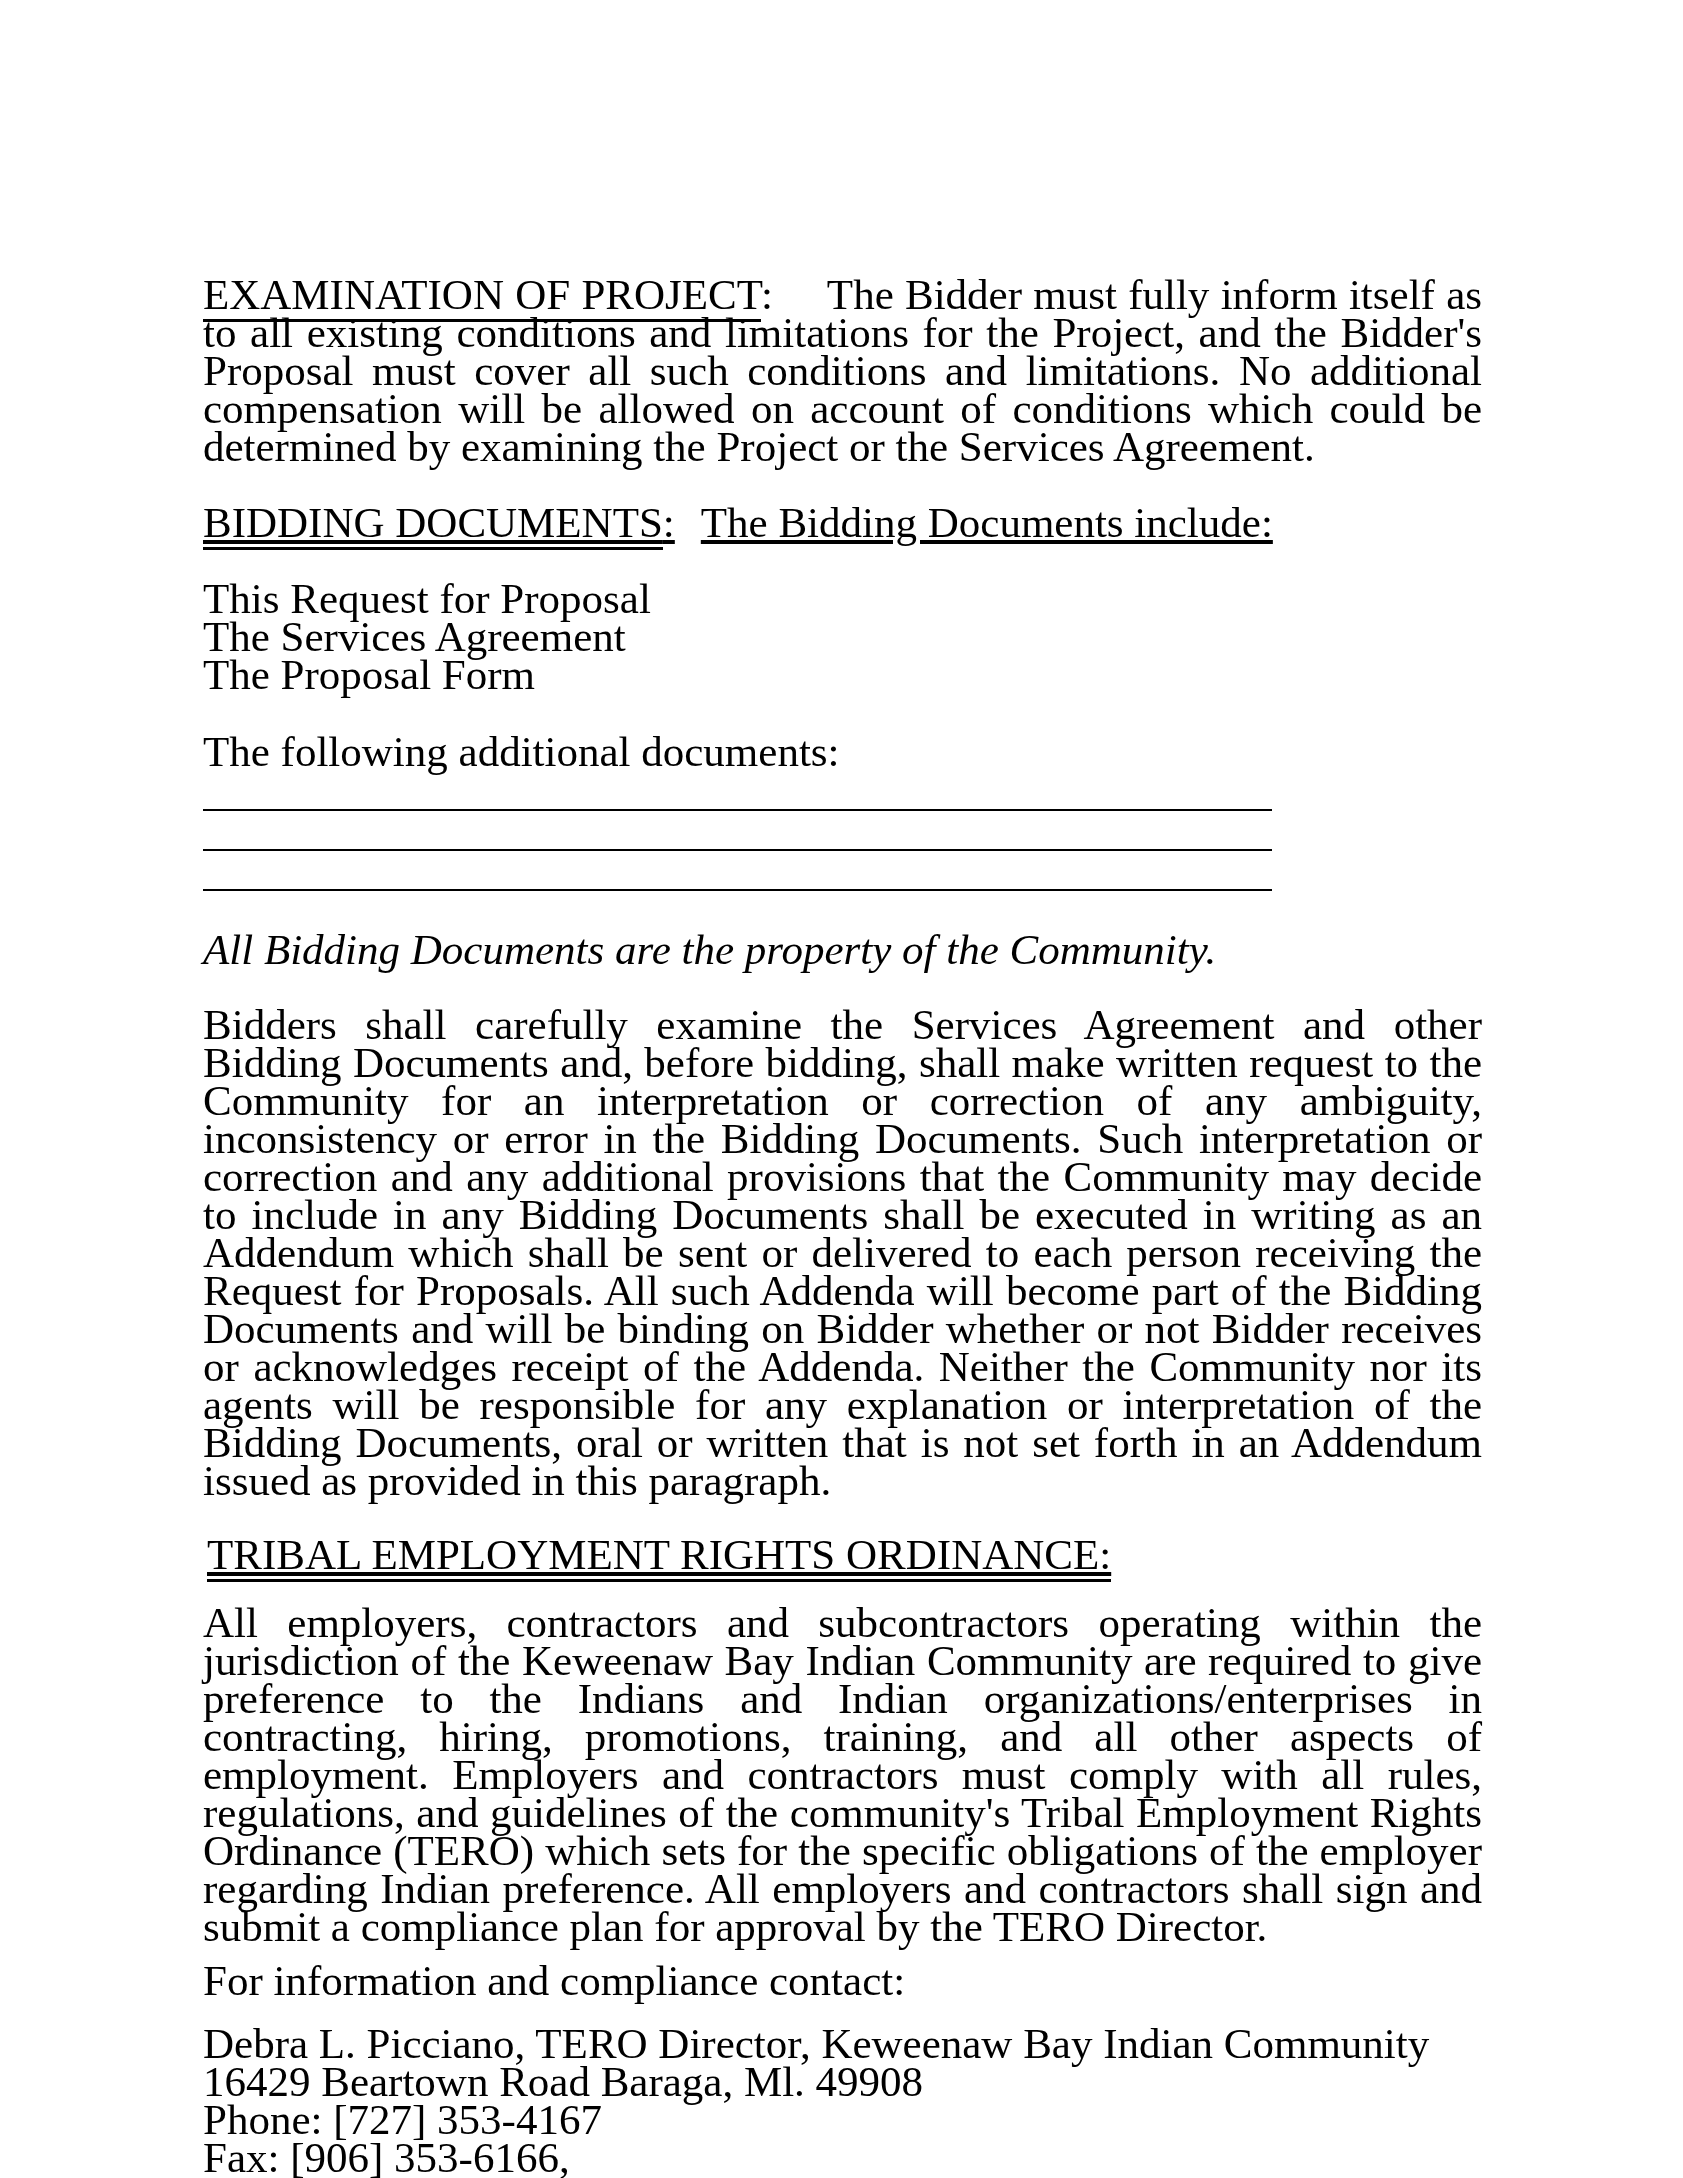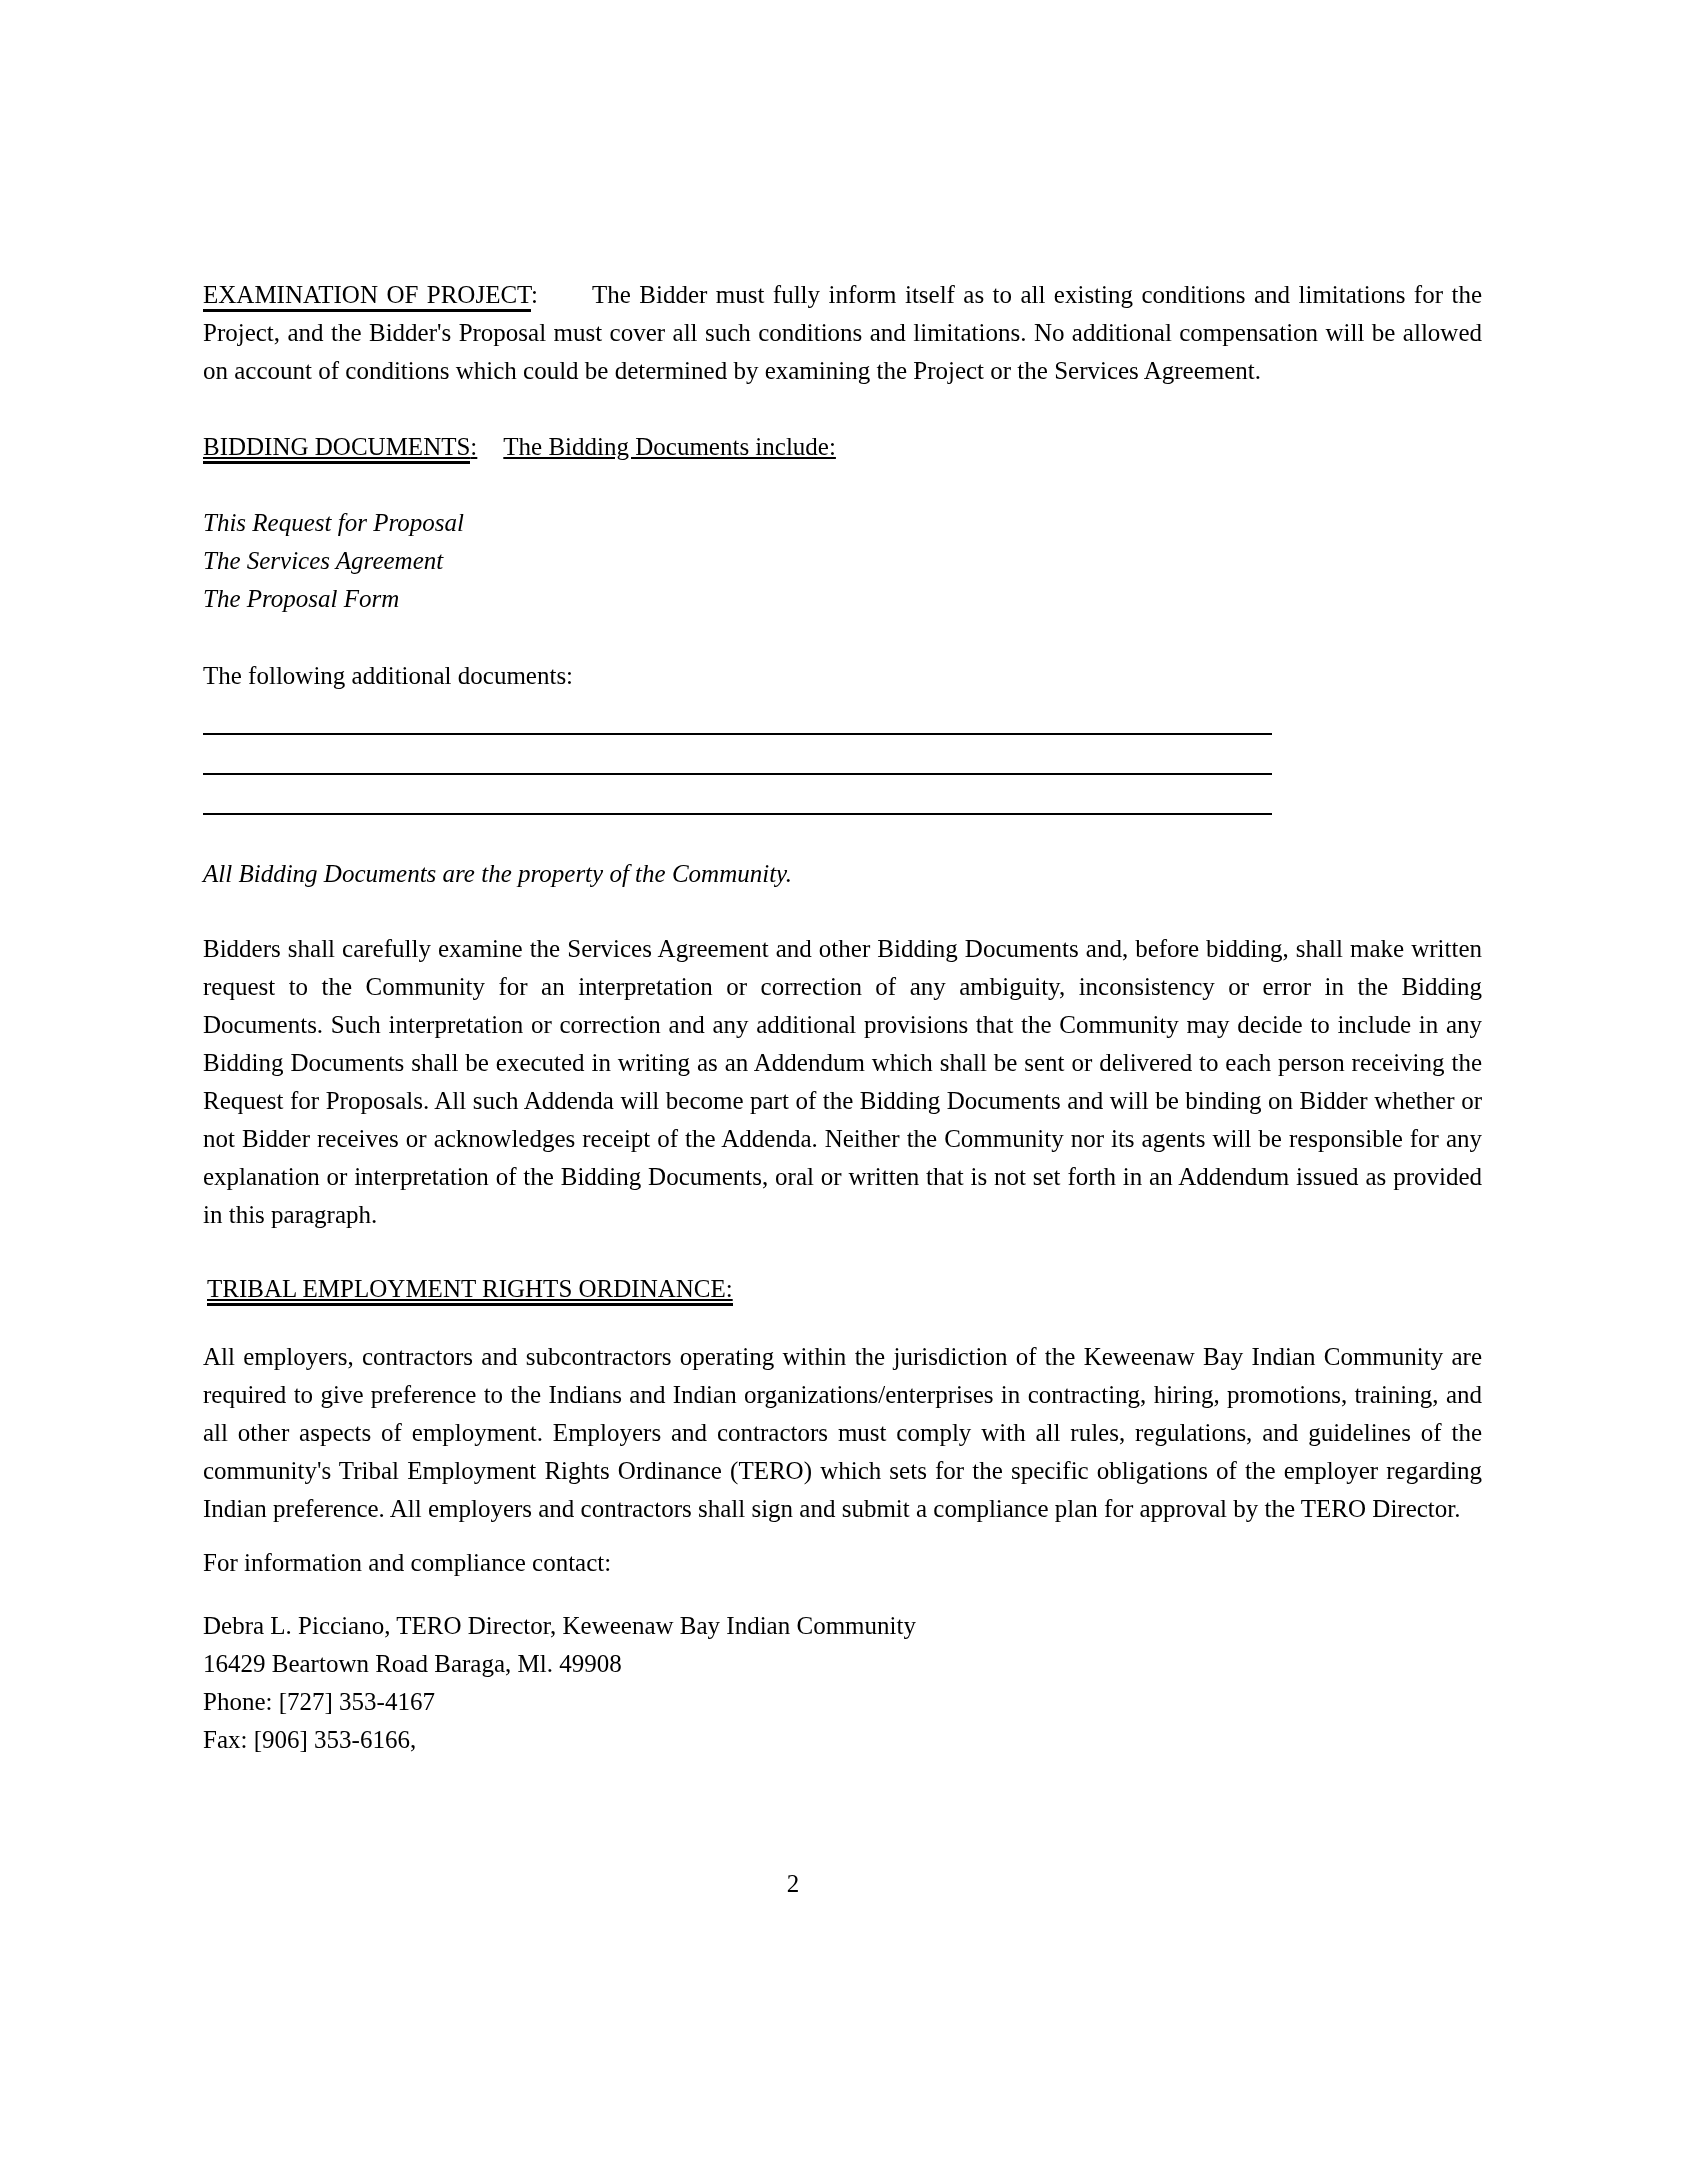--- a/index.html
+++ b/index.html
@@ -4,33 +4,33 @@
 <style>
   html, body { margin: 0; padding: 0; background: #ffffff; }
   .page {
     position: relative;
     width: 1683px;
     height: 2178px;
     box-sizing: border-box;
     background: #ffffff;
     padding: 276px 201px 12px 203px;
     font-family: "Liberation Serif", serif;
-    font-size: 25px;
+    font-size: 43px;
     line-height: 38px;
     color: #000000;
     overflow: hidden;
   }
   p { margin: 0; padding: 0; }
   .justify { text-align: justify; }
   .u { border-bottom: 3px solid #000; padding-bottom: 1px; }
   .tab-lg { display: inline-block; width: 54px; }
   .tab-sm { display: inline-block; width: 26px; }
 
   .b-bidding-head   { margin-top: 38px; text-decoration: underline; }
-  .b-doc-list       { margin-top: 38px; font-style: italic; }
+  .b-doc-list       { margin-top: 38px; }
   .b-additional     { margin-top: 39px; }
   .rules            { margin-top: 0; }
   .rule             { height: 38px; width: 1069px; border-bottom: 2px solid #000; }
   .b-property       { margin-top: 40px; font-style: italic; }
   .b-examine-para   { margin-top: 37px; }
   .b-tero-head      { margin-top: 36px; padding-left: 4px; text-decoration: underline; }
   .b-tero-para      { margin-top: 30px; }
   .b-contact-intro  { margin-top: 16px; }
   .b-contact        { margin-top: 25px; }
   .b-page-num       { margin-top: 106px; text-align: center; margin-left: -99px; }

